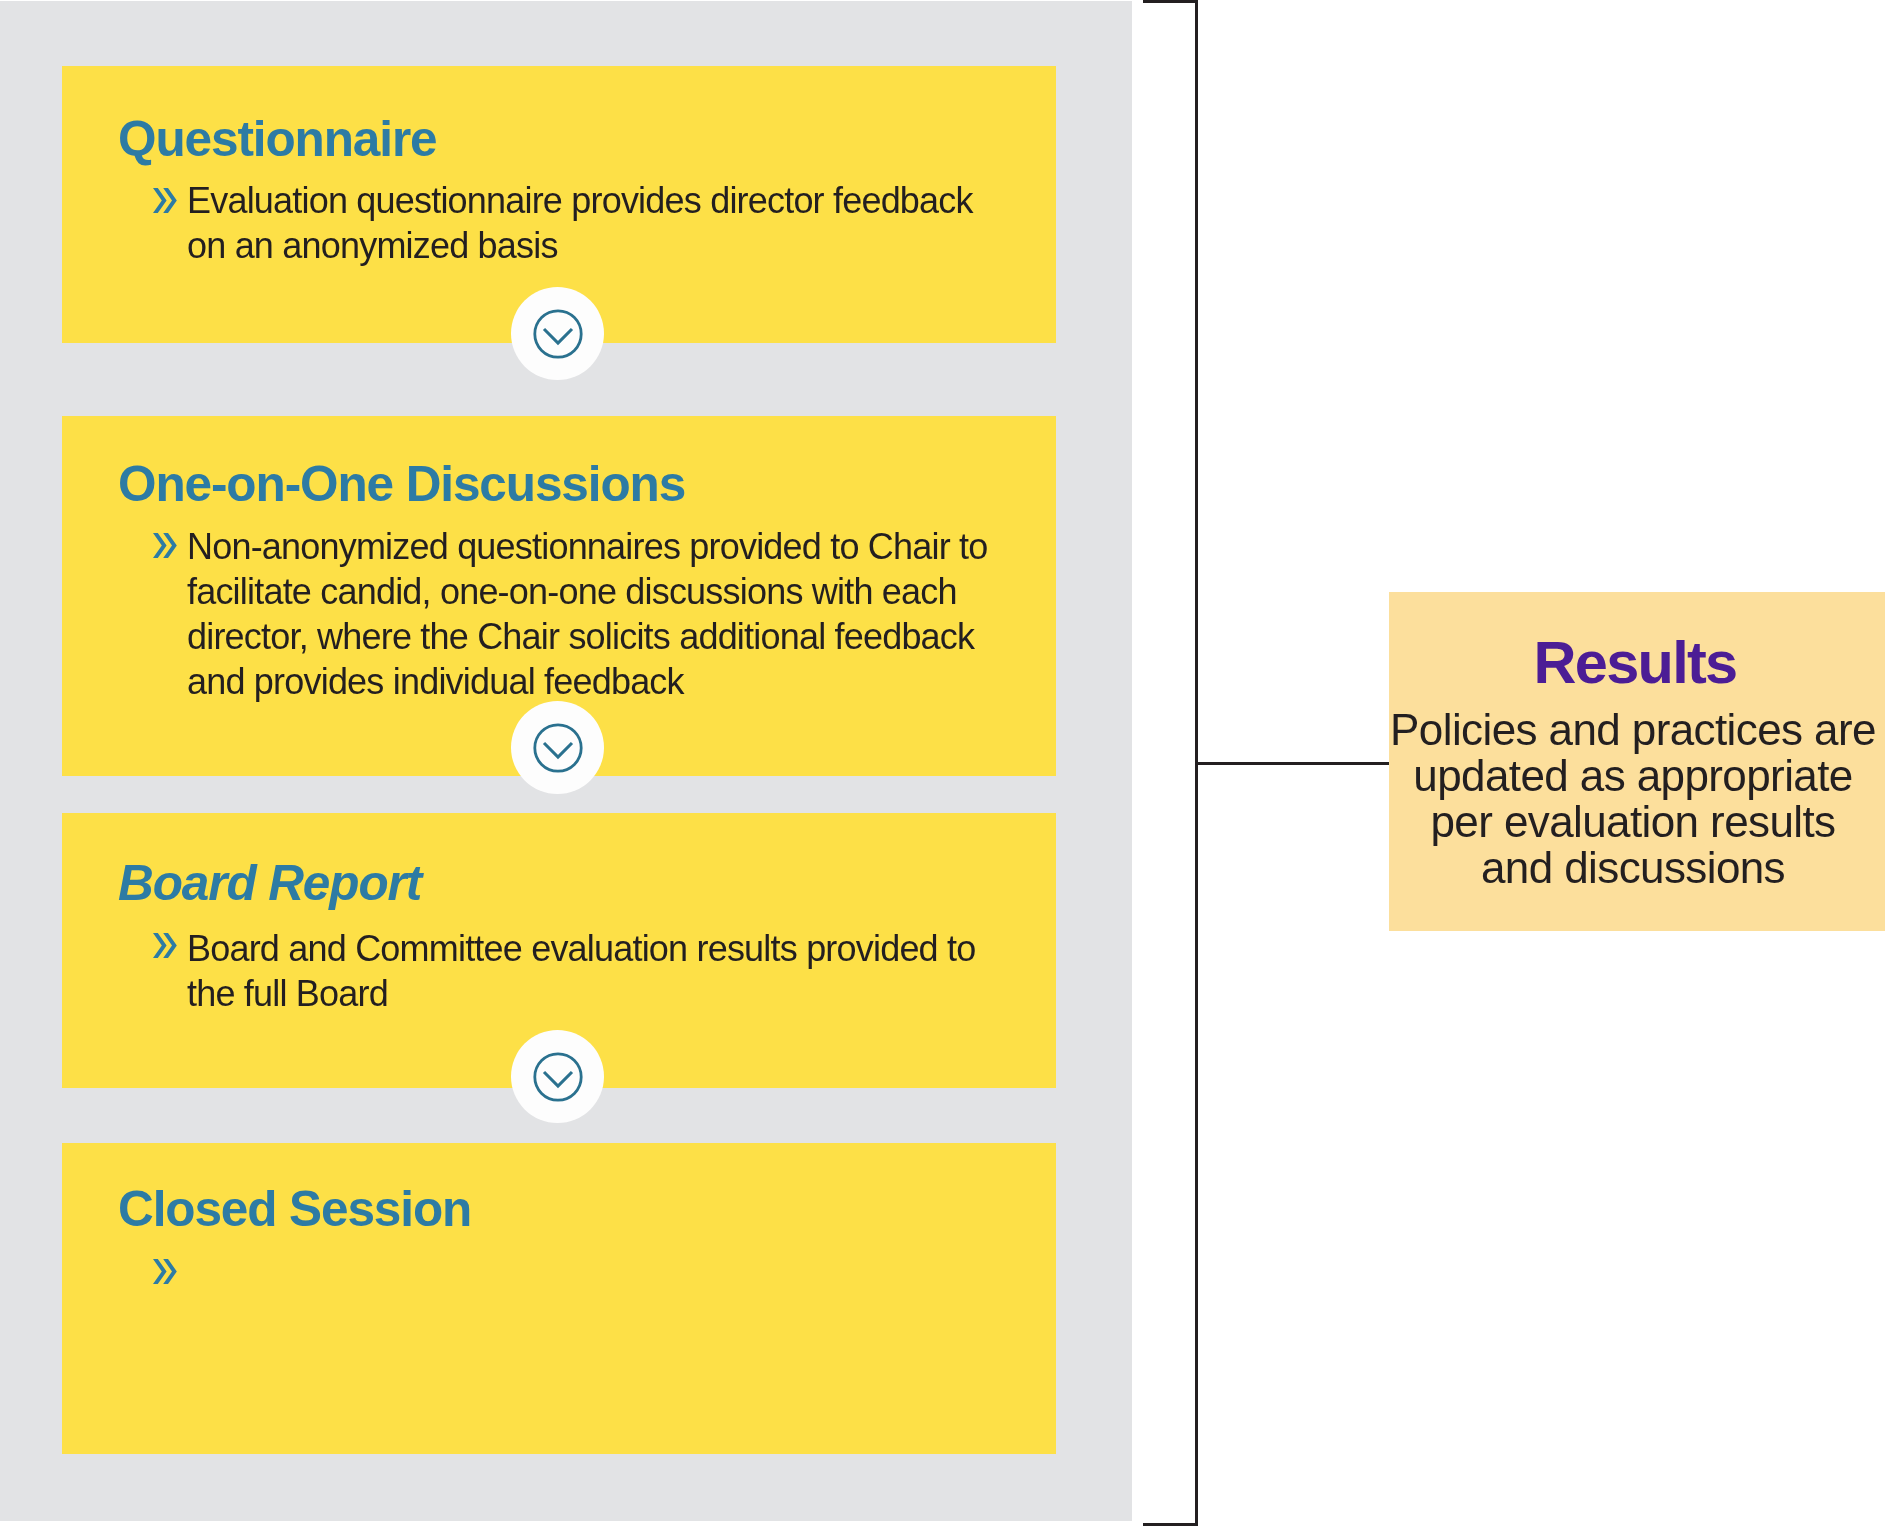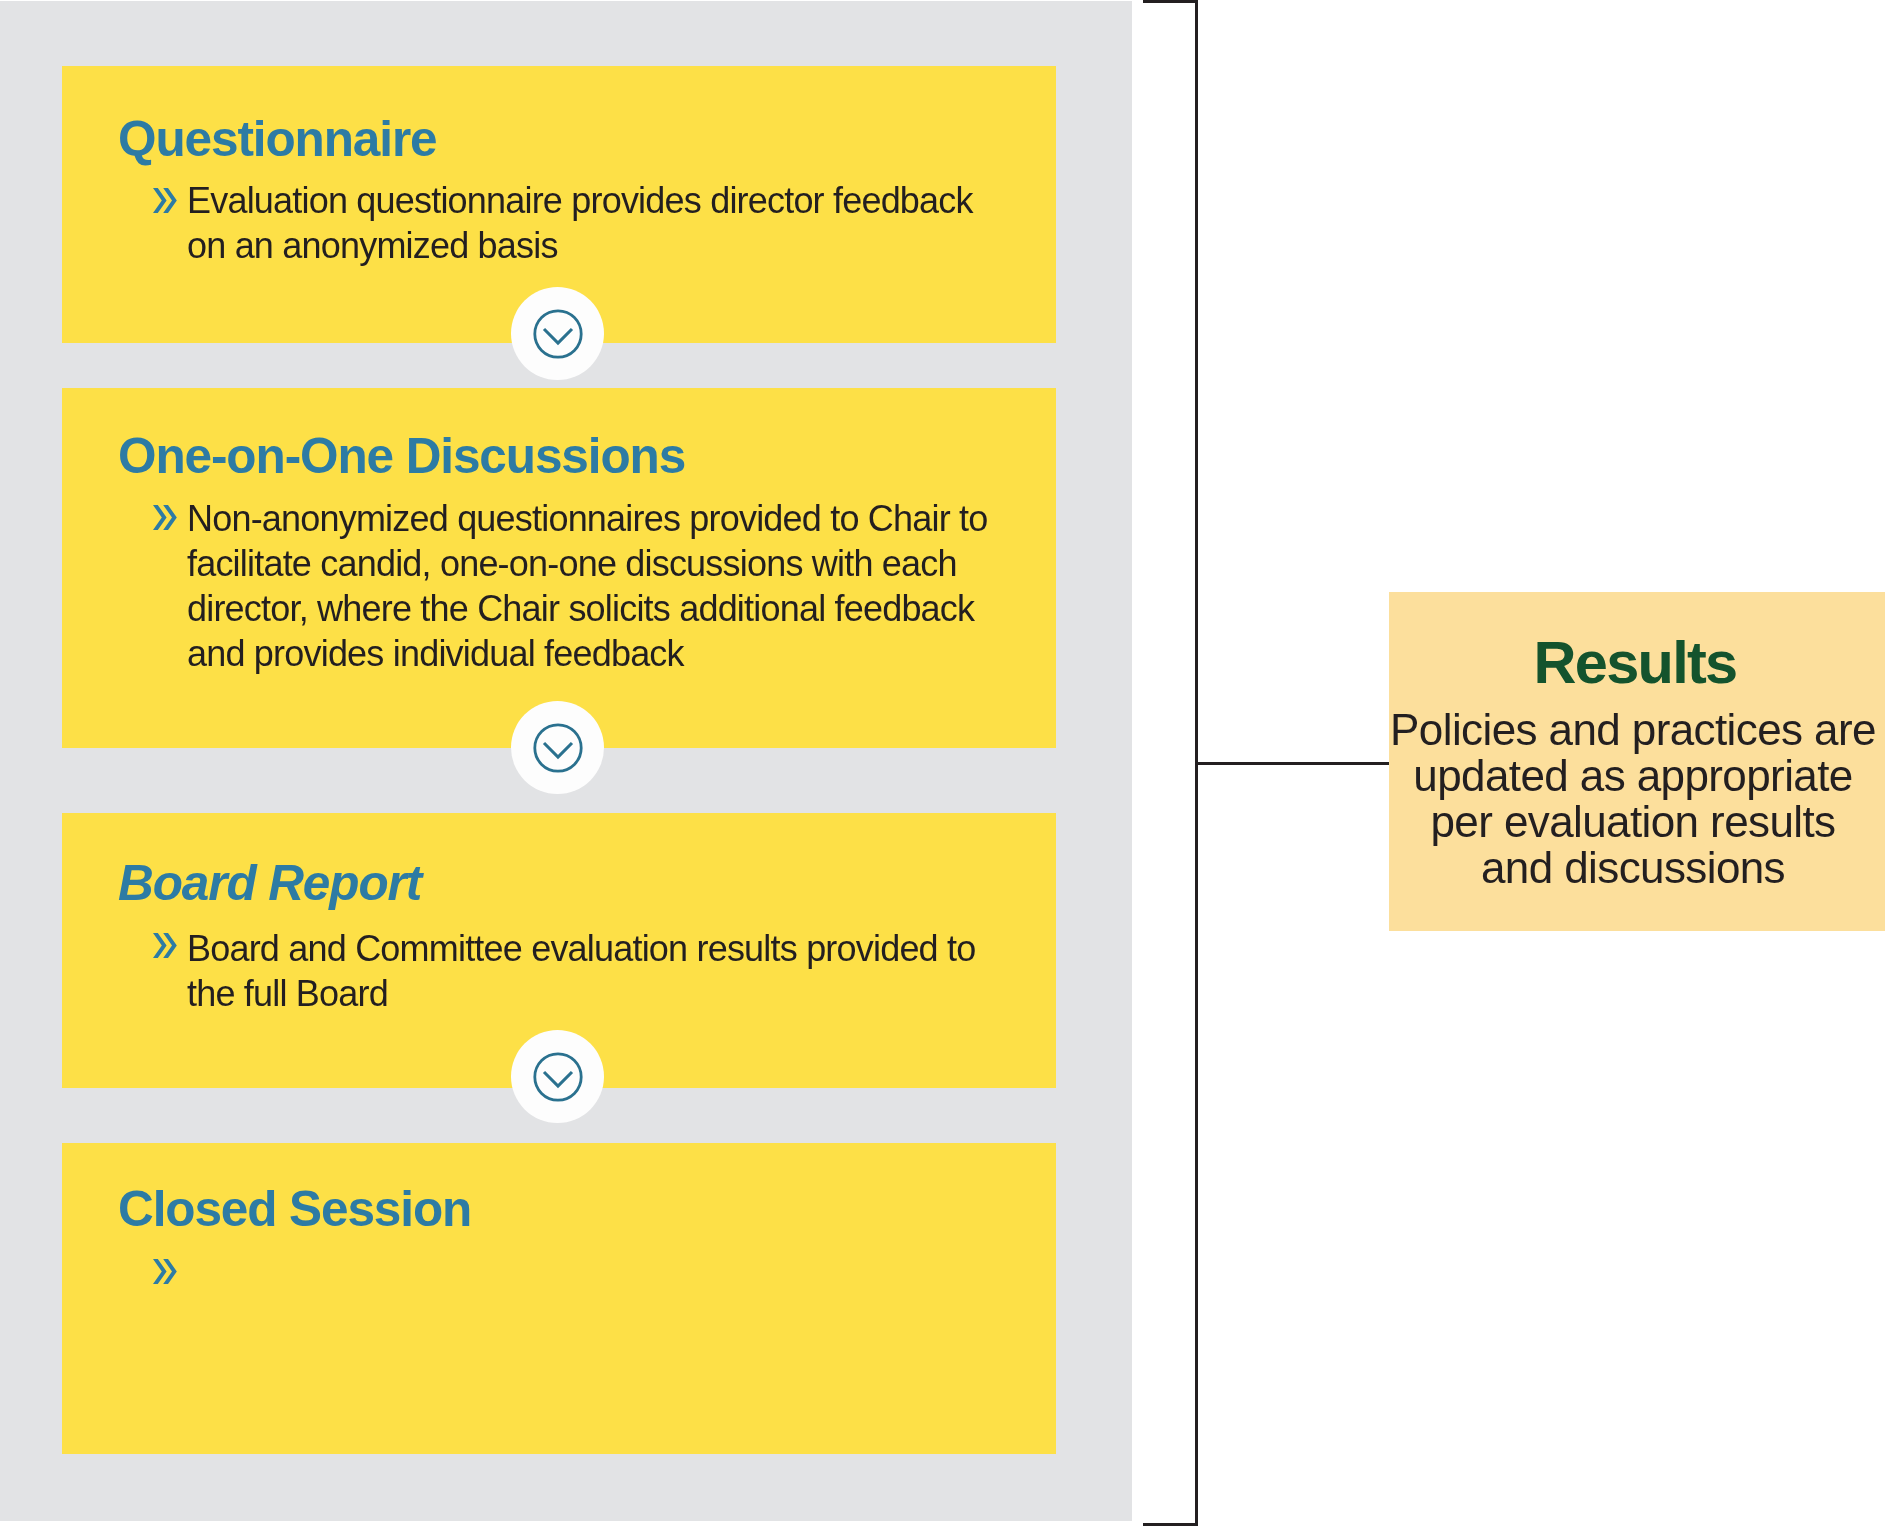--- a/index.html
+++ b/index.html
@@ -14,21 +14,21 @@
   .card-title{position:absolute;left:56px;transform:translateZ(0);color:#2d7ba4;font-weight:bold;
               font-size:49.5px;line-height:49.5px;letter-spacing:-1.1px;white-space:nowrap;}
   .bullet{position:absolute;width:24px;height:25px;}
   .bullet-text{position:absolute;transform:translateZ(0);color:#231f20;font-size:36px;letter-spacing:-0.8px;line-height:45px;
                width:815px;}
 
   .chev-wrap{position:absolute;width:93px;height:93px;border-radius:50%;background:#fdfdfd;}
   .chev-svg{position:absolute;left:0.5px;top:0.5px;width:92px;height:92px;}
 
   .results-box{position:absolute;background:#fcdf9c;}
-  .results-title{position:absolute;transform:translateZ(0);left:0;width:100%;color:#14532d;font-weight:bold;
+  .results-title{position:absolute;transform:translateZ(0);left:0;width:100%;color:#4c1d95;font-weight:bold;
                  font-size:59.5px;line-height:59.5px;letter-spacing:-1.7px;text-align:center;}
   .results-text{position:absolute;transform:translateZ(0);left:0;width:100%;color:#231f20;font-size:44px;
                 letter-spacing:-0.6px;line-height:46px;text-align:center;white-space:pre-line;}
 
   .hline{position:absolute;background:#231f20;height:3px;}
   .vline{position:absolute;background:#231f20;width:3px;}
 </style>
 </head>
 <body>
 
@@ -37,21 +37,21 @@
 
   <div class="card" style="top:66px;height:277px;">
     <div class="card-title" style="top:48px;">Questionnaire</div>
     <div class="bullet" style="left:91px;top:122px;"><svg viewBox="0 0 24 25" width="24" height="25">
           <path d="M0 0 L4.8 0 L13.6 12.5 L4.8 25 L0 25 L8.8 12.5 Z" fill="#2d7ba4"></path>
           <path d="M10.2 0 L15 0 L23.8 12.5 L15 25 L10.2 25 L19 12.5 Z" fill="#2d7ba4"></path>
         </svg></div>
     <div class="bullet-text" style="left:125px;top:112px;">Evaluation questionnaire provides director feedback on an anonymized basis</div>
   </div>
 
-  <div class="card" style="top:388px;height:360px;">
+  <div class="card" style="top:416px;height:360px;">
     <div class="card-title" style="top:43px;">One-on-One Discussions</div>
     <div class="bullet" style="left:91px;top:117px;"><svg viewBox="0 0 24 25" width="24" height="25">
           <path d="M0 0 L4.8 0 L13.6 12.5 L4.8 25 L0 25 L8.8 12.5 Z" fill="#2d7ba4"></path>
           <path d="M10.2 0 L15 0 L23.8 12.5 L15 25 L10.2 25 L19 12.5 Z" fill="#2d7ba4"></path>
         </svg></div>
     <div class="bullet-text" style="left:125px;top:108px;">Non-anonymized questionnaires provided to Chair to facilitate candid, one-on-one discussions with each director, where the Chair solicits additional feedback and provides individual feedback</div>
   </div>
 
   <div class="card" style="top:813px;height:275px;">
     <div class="card-title" style="top:45px;font-style:italic;">Board Report</div>

